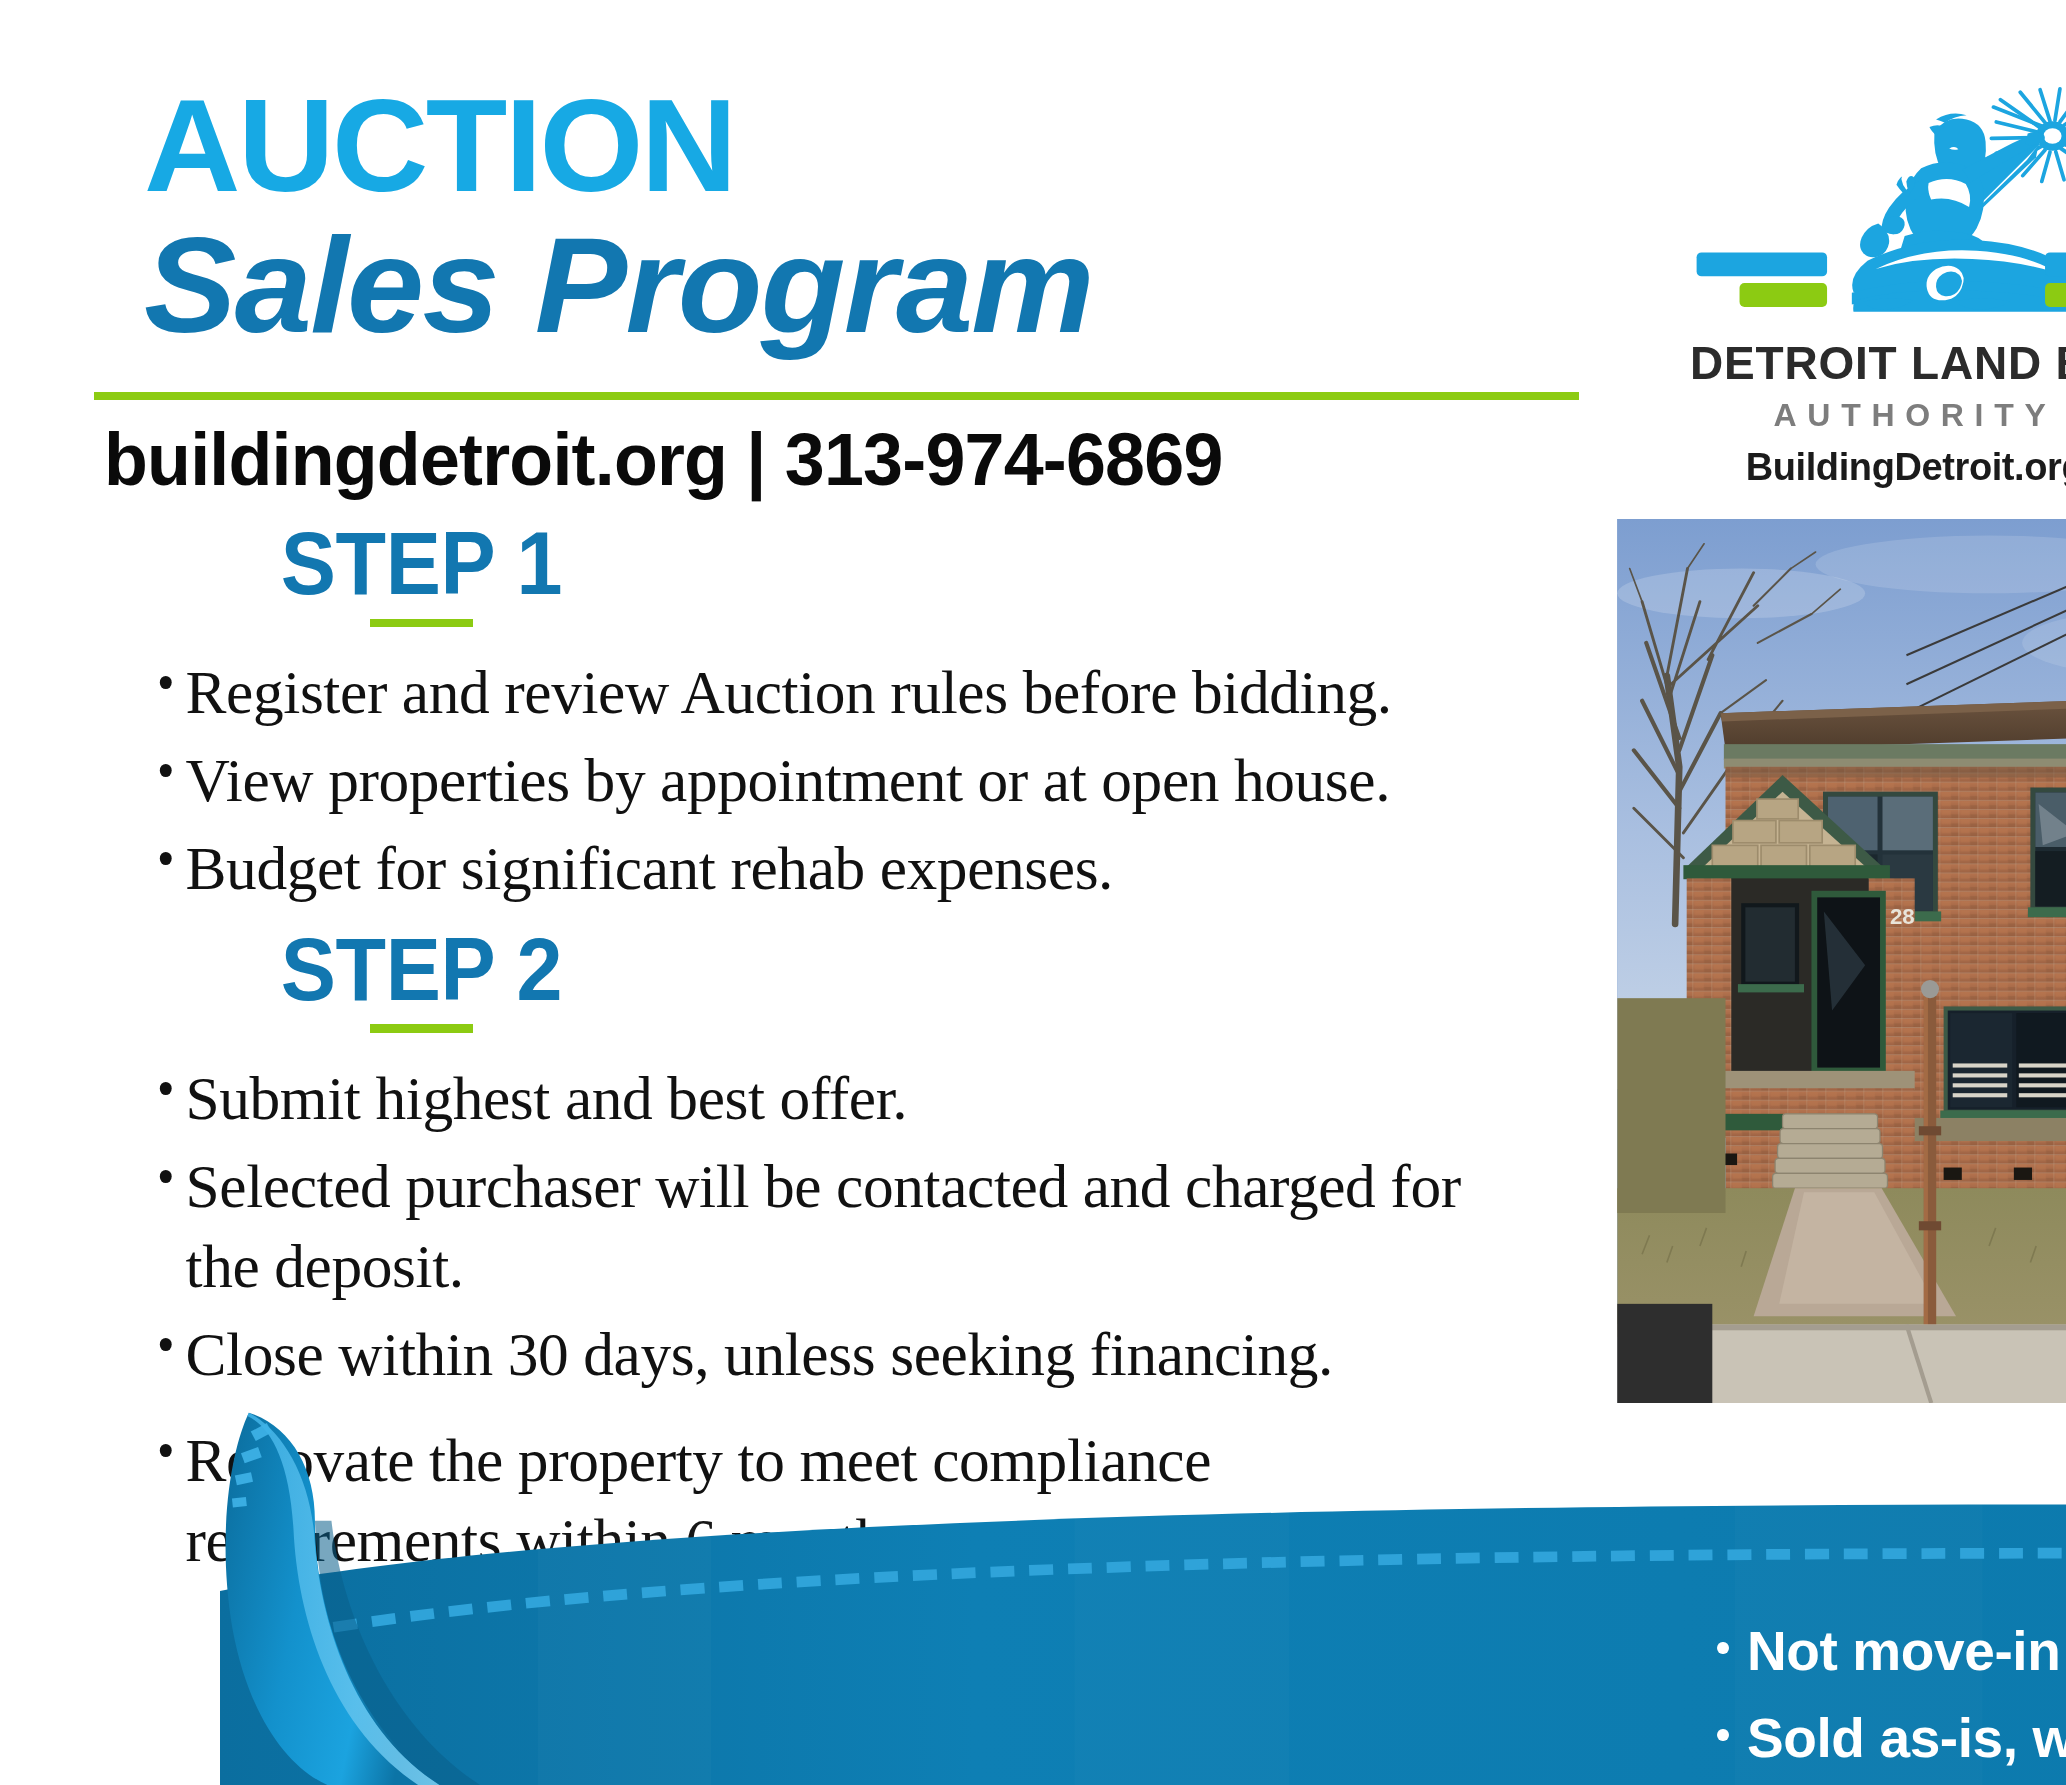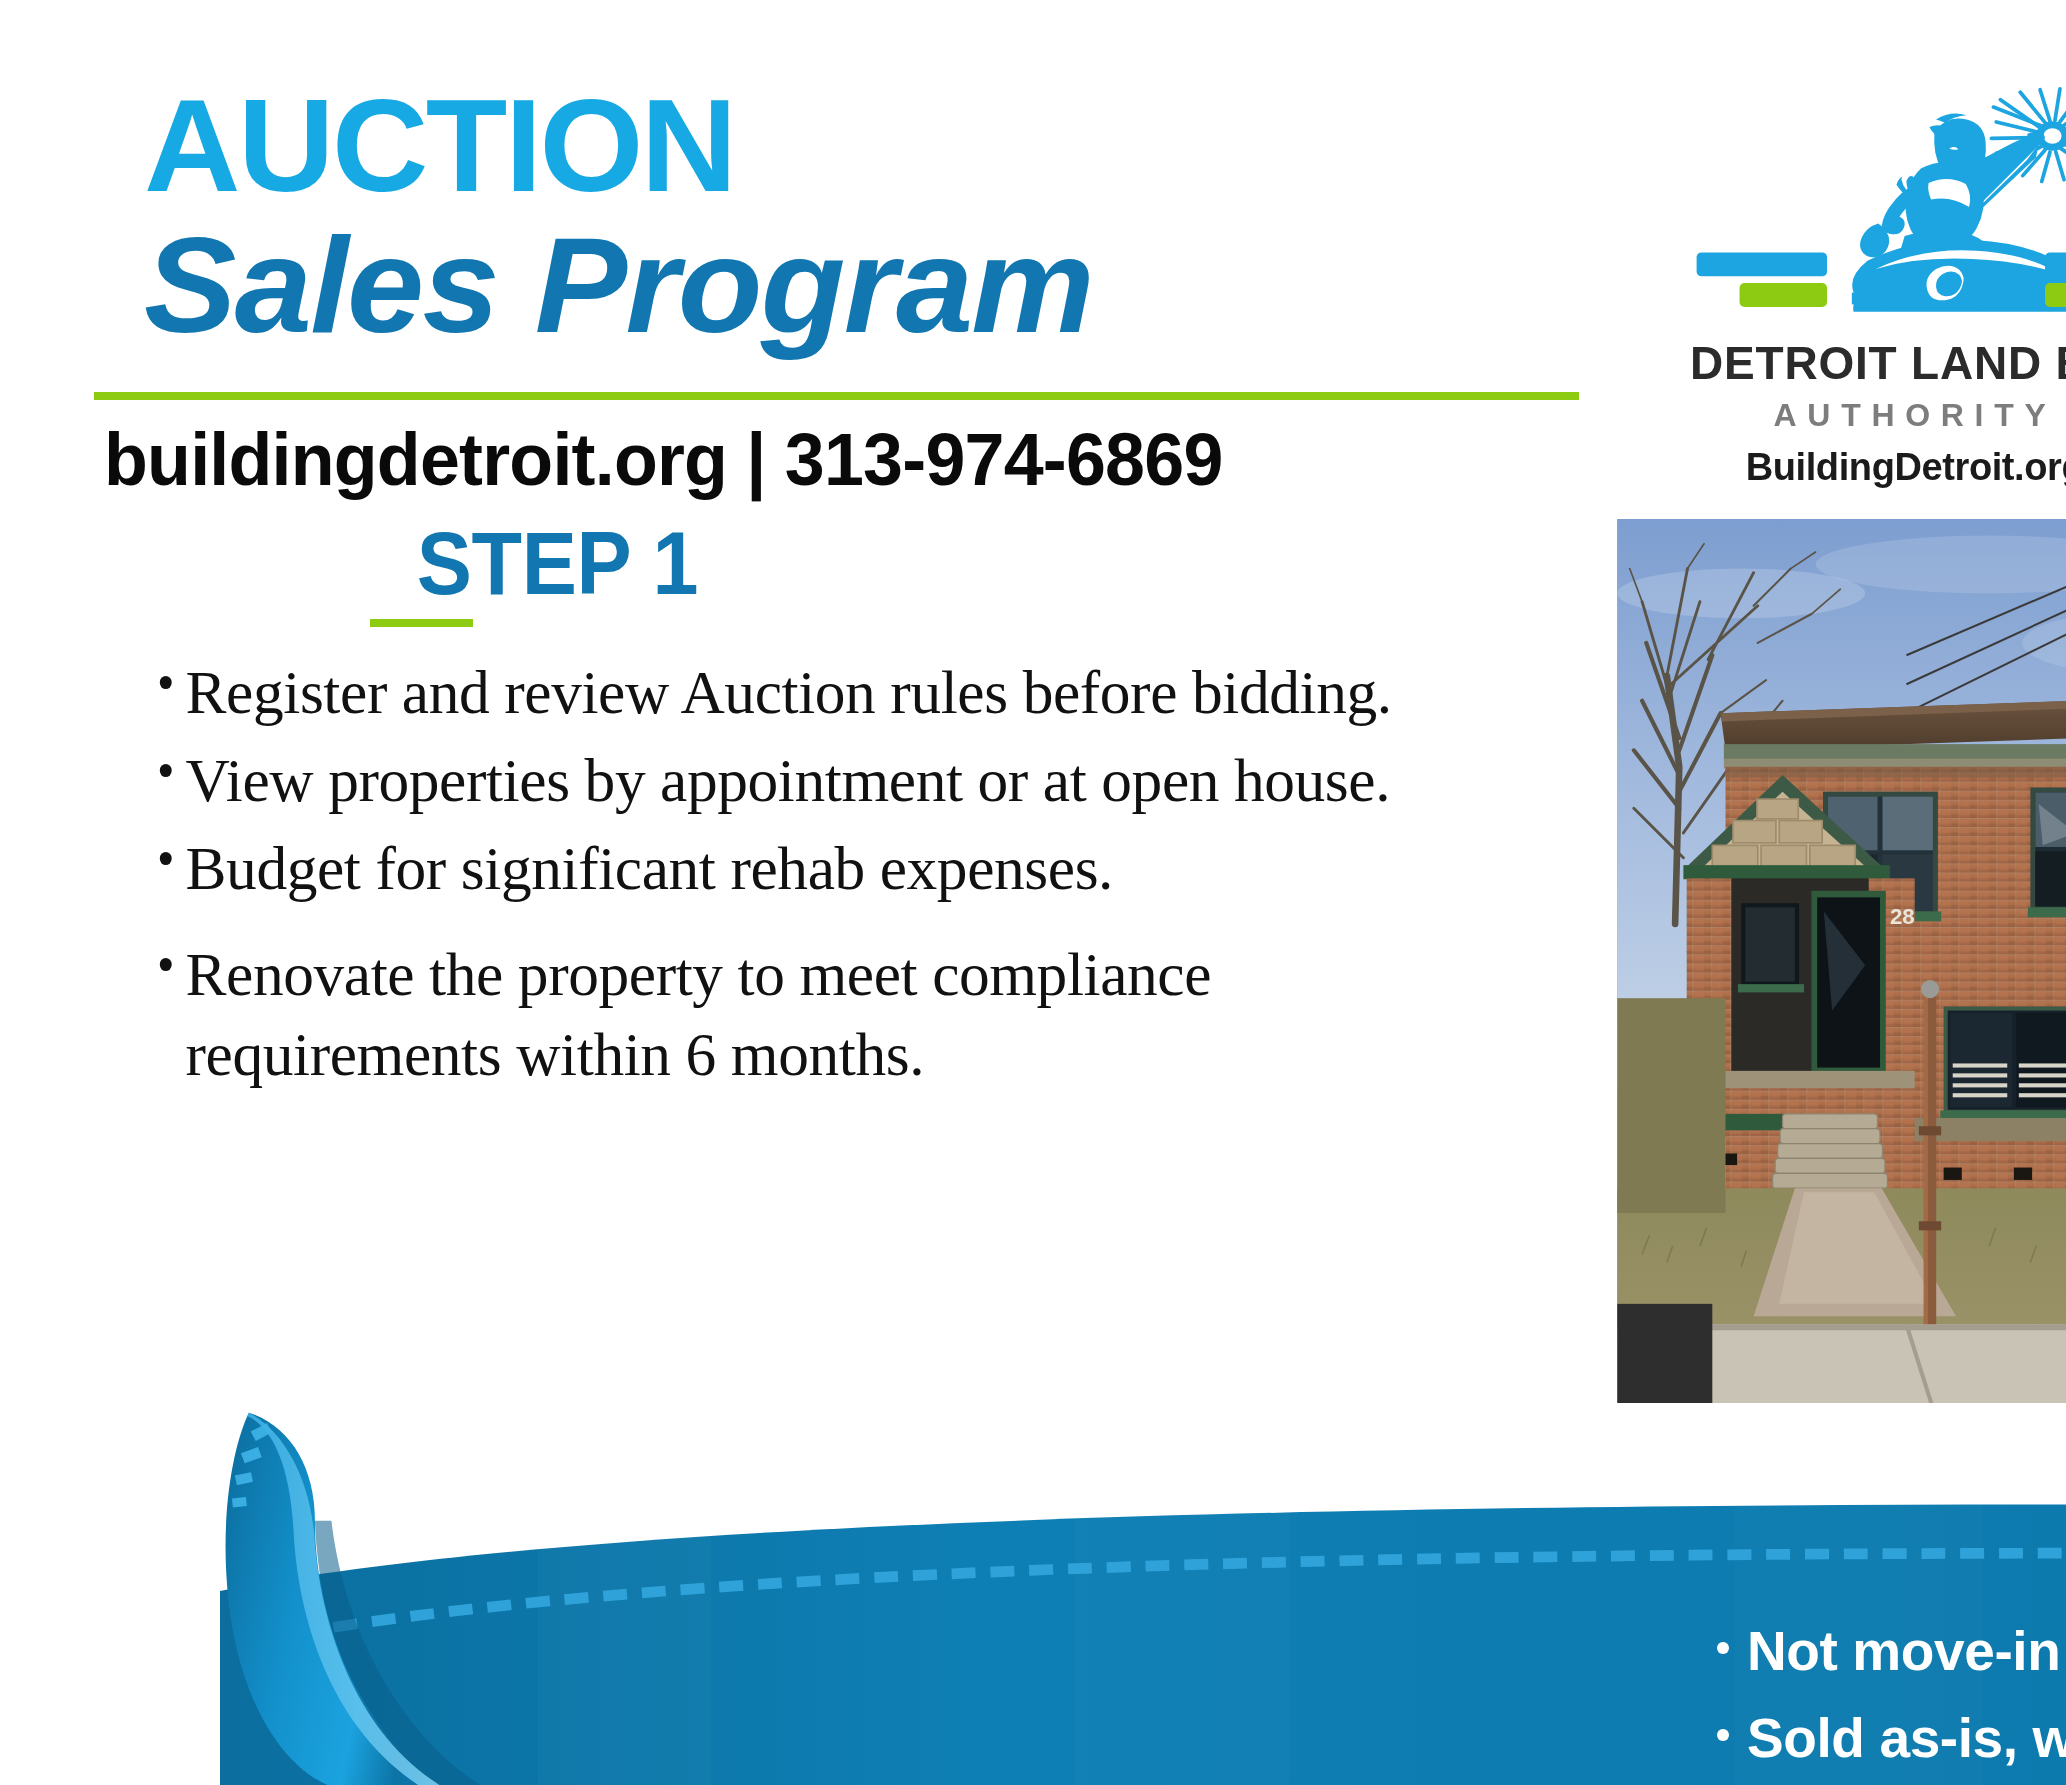--- a/index.html
+++ b/index.html
@@ -49,21 +49,21 @@
   }
   .logo-url{
     font-weight:bold;font-size:38px;letter-spacing:-0.4px;color:#1b1b1b;
     margin-top:12.4px;white-space:nowrap;
   }
 
   
   .steps{position:absolute;left:124px;top:519px;width:1405px;}
   .step-block{margin-bottom:0;}
   .step-head{
-    text-align:right;width:595px;
+    text-align:center;width:595px;
   }
   .step-title{
     font-weight:bold;font-size:89px;line-height:1.0;color:#1277B0;
     letter-spacing:-0.4px;
     transform:scaleX(0.93);transform-origin:center top;
   }
   .step-underline{
     width:103px;height:8.3px;background:#8CCB12;margin:10.7px auto 0 auto;
   }
   ul.bullets{
@@ -203,20 +203,31 @@
         <div class="step-title">STEP 1</div>
         <div class="step-underline"></div>
       </div>
       <ul class="bullets">
         <li>Register and review Auction rules before bidding.</li>
         <li>View properties by appointment or at open house.</li>
         <li>Budget for significant rehab expenses.</li>
       </ul>
     </div>
 
+    <div class="step-block" id="step2-wrap">
+      <div class="step-head">
+        <div class="step-title">STEP 2</div>
+        <div class="step-underline"></div>
+      </div>
+      <ul class="bullets">
+        <li>Submit highest and best offer.</li>
+        <li>Selected purchaser will be contacted and charged for the deposit.</li>
+        <li>Close within 30 days, unless seeking financing.</li>
+      </ul>
+    </div>
 
     <div class="step-block" id="step3-wrap">
       <ul class="bullets">
         <li>Renovate the property to meet compliance requirements within 6 months.</li>
       </ul>
     </div>
 
   </div>
 
   <div class="photo">

